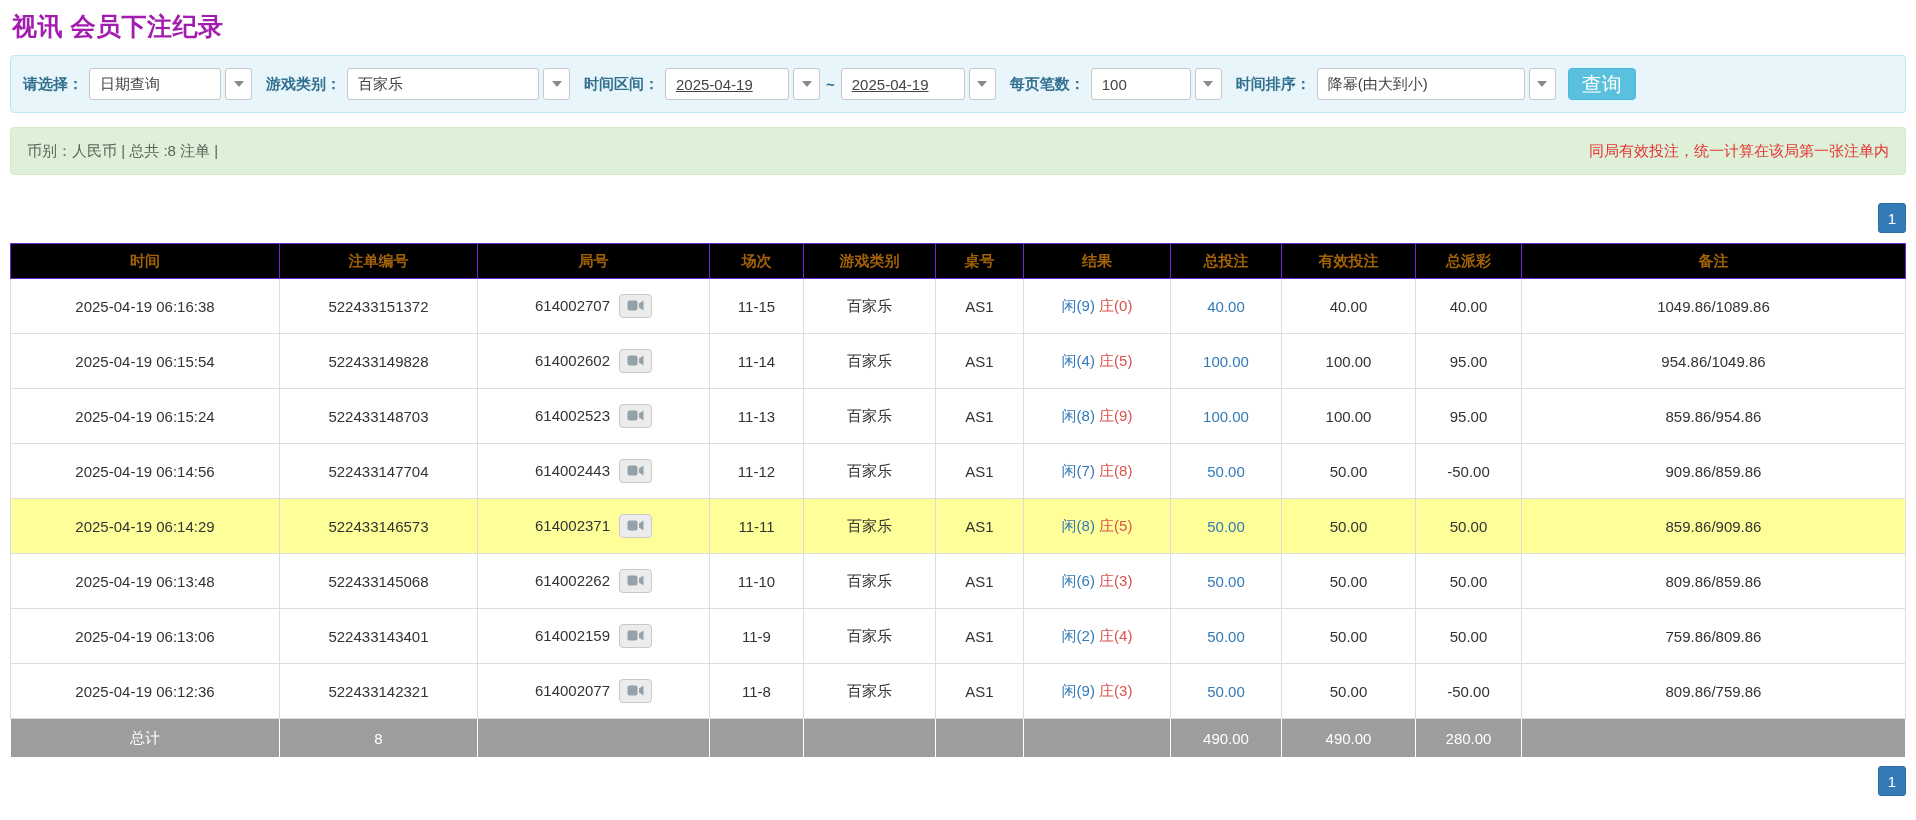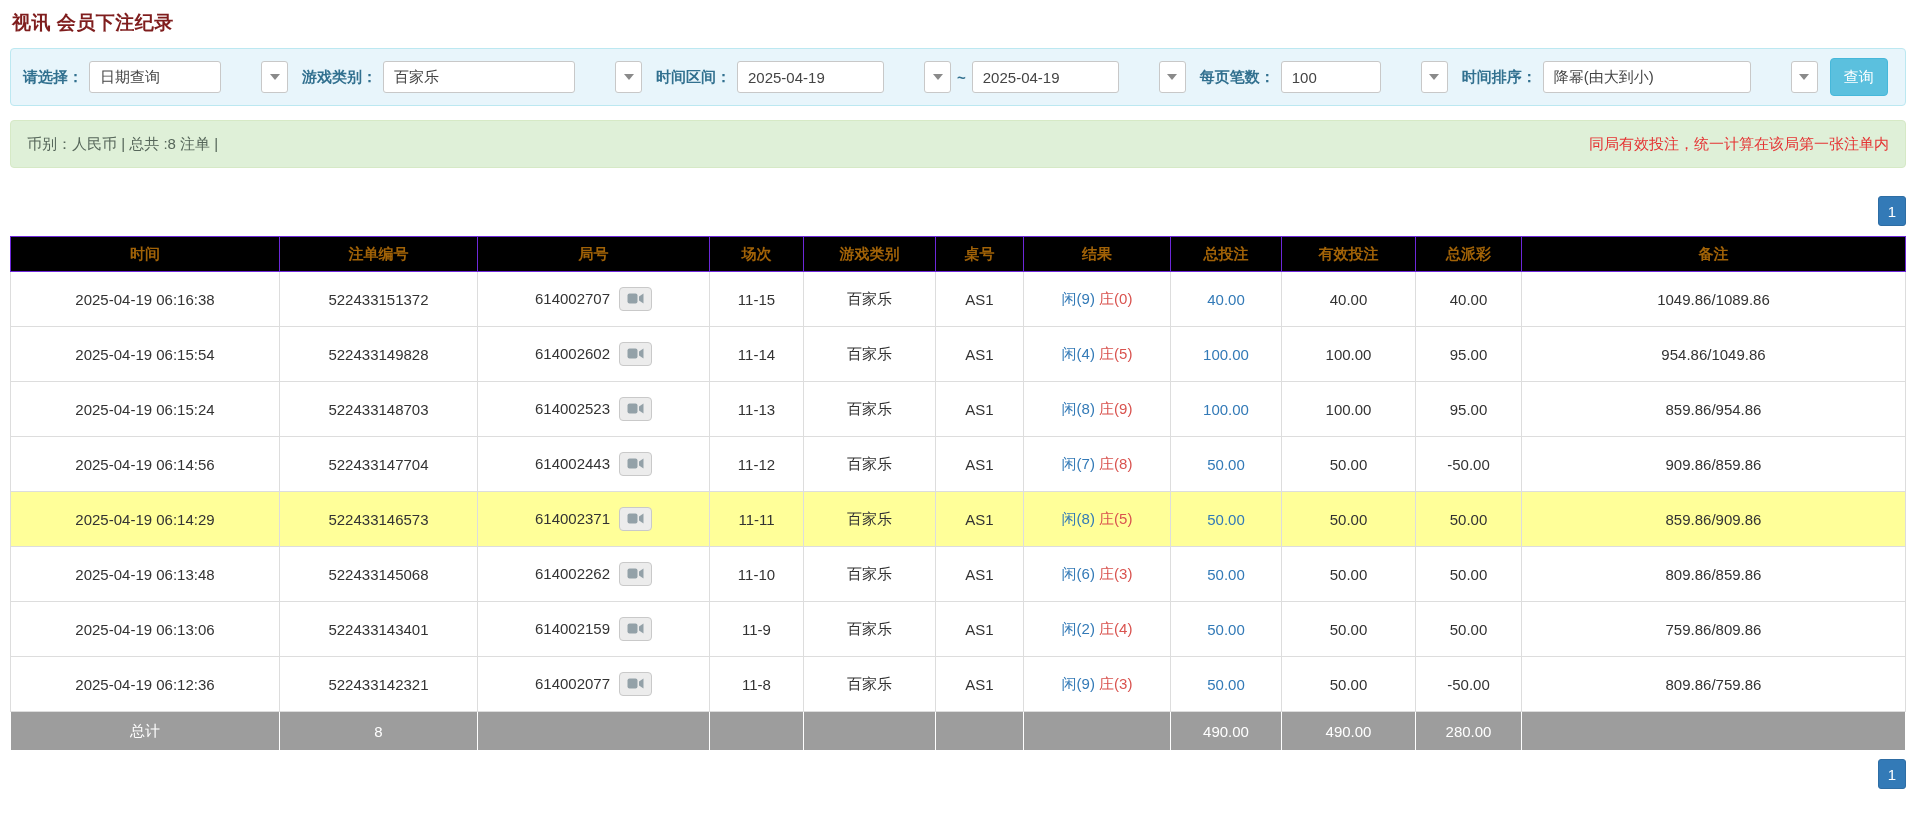--- a/index.html
+++ b/index.html
@@ -6,23 +6,23 @@
   html, body { width: 1916px; height: 820px; overflow: hidden; }
   body {
     font-family: "Liberation Sans", "DejaVu Sans", sans-serif;
     font-size: 15px;
     color: #333;
     background: #fff;
   }
   .page { padding: 0 10px; }
 
   .page-title {
-    font-size: 19px;
+    font-size: 25px;
     font-weight: bold;
-    color: #7f1d1d;
+    color: #a21caf;
     padding: 10px 2px 12px 2px;
     letter-spacing: 0.5px;
   }
 
   
   .filter-bar {
     background: var(--filter-bg, #e8f5fb);
     border: 1px solid #bce8f1;
     border-radius: 4px;
     height: 58px;
@@ -30,21 +30,21 @@
     align-items: center;
     padding: 0 10px;
     white-space: nowrap;
   }
   .filter-label {
     color: #31708f;
     font-weight: bold;
     margin: 0 6px 0 14px;
   }
   .filter-label:first-child { margin-left: 2px; }
-  .combo { display: inline-flex; align-items: center; gap: 36px; }
+  .combo { display: inline-flex; align-items: center; }
   .combo-field {
     height: 32px;
     background: #fff;
     border: 1px solid #c8c8c8;
     border-radius: 3px;
     display: inline-flex;
     align-items: center;
     padding: 0 10px;
     color: #444;
     cursor: pointer;
@@ -60,31 +60,31 @@
     cursor: pointer;
   }
   .caret-shape {
     width: 0; height: 0;
     border-left: 5px solid transparent;
     border-right: 5px solid transparent;
     border-top: 6px solid #8a8a8a;
   }
   .w-select { width: 132px; }
   .w-game   { width: 192px; }
-  .w-date   { width: 147px; }
+  .w-date   { width: 124px; text-decoration: underline; }
   .w-pp     { width: 100px;  }
   .w-sort   { width: 208px; }
   .tilde { color: #31708f; font-weight: bold; margin: 0 6px; }
   .search-btn {
-    height: 38px;
+    height: 32px;
     background: var(--search-btn, #5bc0de);
     border: 1px solid #46b8da;
     border-radius: 4px;
     color: #fff;
-    font-size: 15px;
+    font-size: 20px;
     font-family: inherit;
     padding: 0 13px;
     margin-left: 12px;
     cursor: pointer;
   }
 
   
   .summary-bar {
     margin-top: 14px;
     background: var(--summary-bg, #dff0d8);

